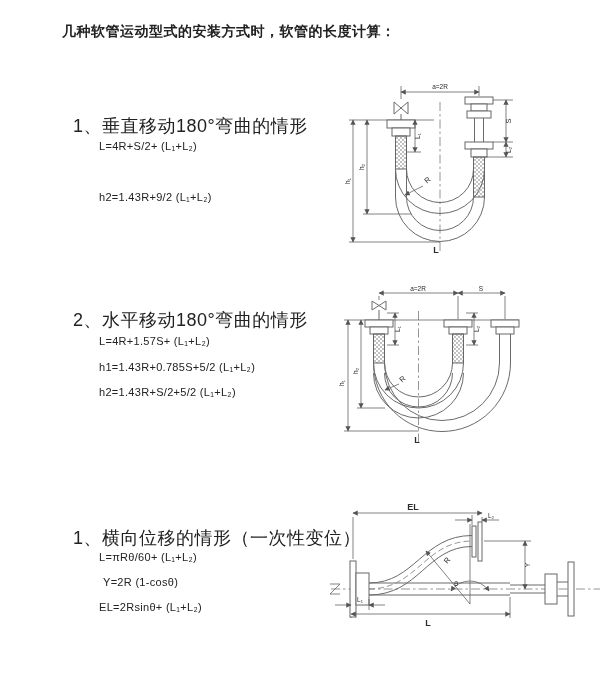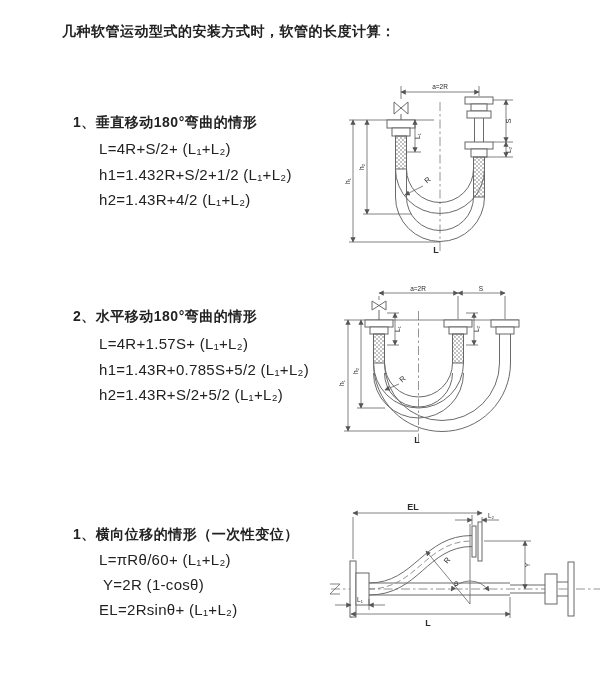--- a/index.html
+++ b/index.html
@@ -1,20 +1,20 @@
 <!DOCTYPE html>
 <html><head>
 <meta charset="utf-8">
 <style>
   html,body{margin:0;padding:0;background:#ffffff;}
   .page{position:relative;width:600px;height:675px;background:#fff;overflow:hidden;
         font-family:"Liberation Sans",sans-serif;color:#222;margin-left:27px;}
   .title{position:absolute;left:35px;top:23px;font-size:14px;font-weight:600;letter-spacing:.5px;}
-  .heading{position:absolute;font-size:14px;font-weight:700;letter-spacing:.5px;}
-  .formula{position:absolute;font-size:15px;font-weight:500;letter-spacing:.3px;}
+  .heading{position:absolute;font-size:18px;font-weight:400;letter-spacing:.5px;}
+  .formula{position:absolute;font-size:11px;font-weight:500;letter-spacing:.3px;}
   svg.diag{position:absolute;}
   svg .ln{stroke:#6b6b6b;stroke-width:1;fill:none;}
   svg .dim{stroke:#5a5a5a;stroke-width:.75;fill:none;}
   svg .cl{stroke:#7a7a7a;stroke-width:.8;fill:none;stroke-dasharray:9 3 2.5 3;}
   svg .dsh{stroke:#7a7a7a;stroke-width:.8;fill:none;stroke-dasharray:6 3;}
   svg .fitt{fill:#fff;stroke:#666;stroke-width:1;}
   svg .hose{fill:url(#ht);stroke:#666;stroke-width:1;}
   svg text{font-family:"Liberation Sans",sans-serif;fill:#2c2c2c;}
   svg .dl{font-size:6.5px;}
   svg .dl7{font-size:7.5px;}
@@ -22,22 +22,21 @@
 </style>
 </head>
 <body>
 
 <div class="page">
 
   <div class="title">几种软管运动型式的安装方式时，软管的长度计算：</div>
 
   <div class="heading" style="left:46px;top:114px">1、垂直移动180°弯曲的情形</div>
   <div class="formula" style="left:72px;top:140px">L=4R+S/2+ (L₁+L₂)</div>
-  <div class="formula" style="left:72px;top:166px">h1=1.432R+S/2+1/2 (L₁+L₂)</div>
-  <div class="formula" style="left:72px;top:191px">h2=1.43R+4/2 (L₁+L₂)</div>
+  <div class="formula" style="left:72px;top:191px">h2=1.43R+9/2 (L₁+L₂)</div>
 
   <div class="heading" style="left:46px;top:308px">2、水平移动180°弯曲的情形</div>
   <div class="formula" style="left:72px;top:335px">L=4R+1.57S+ (L₁+L₂)</div>
   <div class="formula" style="left:72px;top:361px">h1=1.43R+0.785S+5/2 (L₁+L₂)</div>
   <div class="formula" style="left:72px;top:386px">h2=1.43R+S/2+5/2 (L₁+L₂)</div>
 
   <div class="heading" style="left:46px;top:526px">1、横向位移的情形（一次性变位）</div>
   <div class="formula" style="left:72px;top:551px">L=πRθ/60+ (L₁+L₂)</div>
   <div class="formula" style="left:76px;top:576px">Y=2R (1-cosθ)</div>
   <div class="formula" style="left:72px;top:601px">EL=2Rsinθ+ (L₁+L₂)</div>

